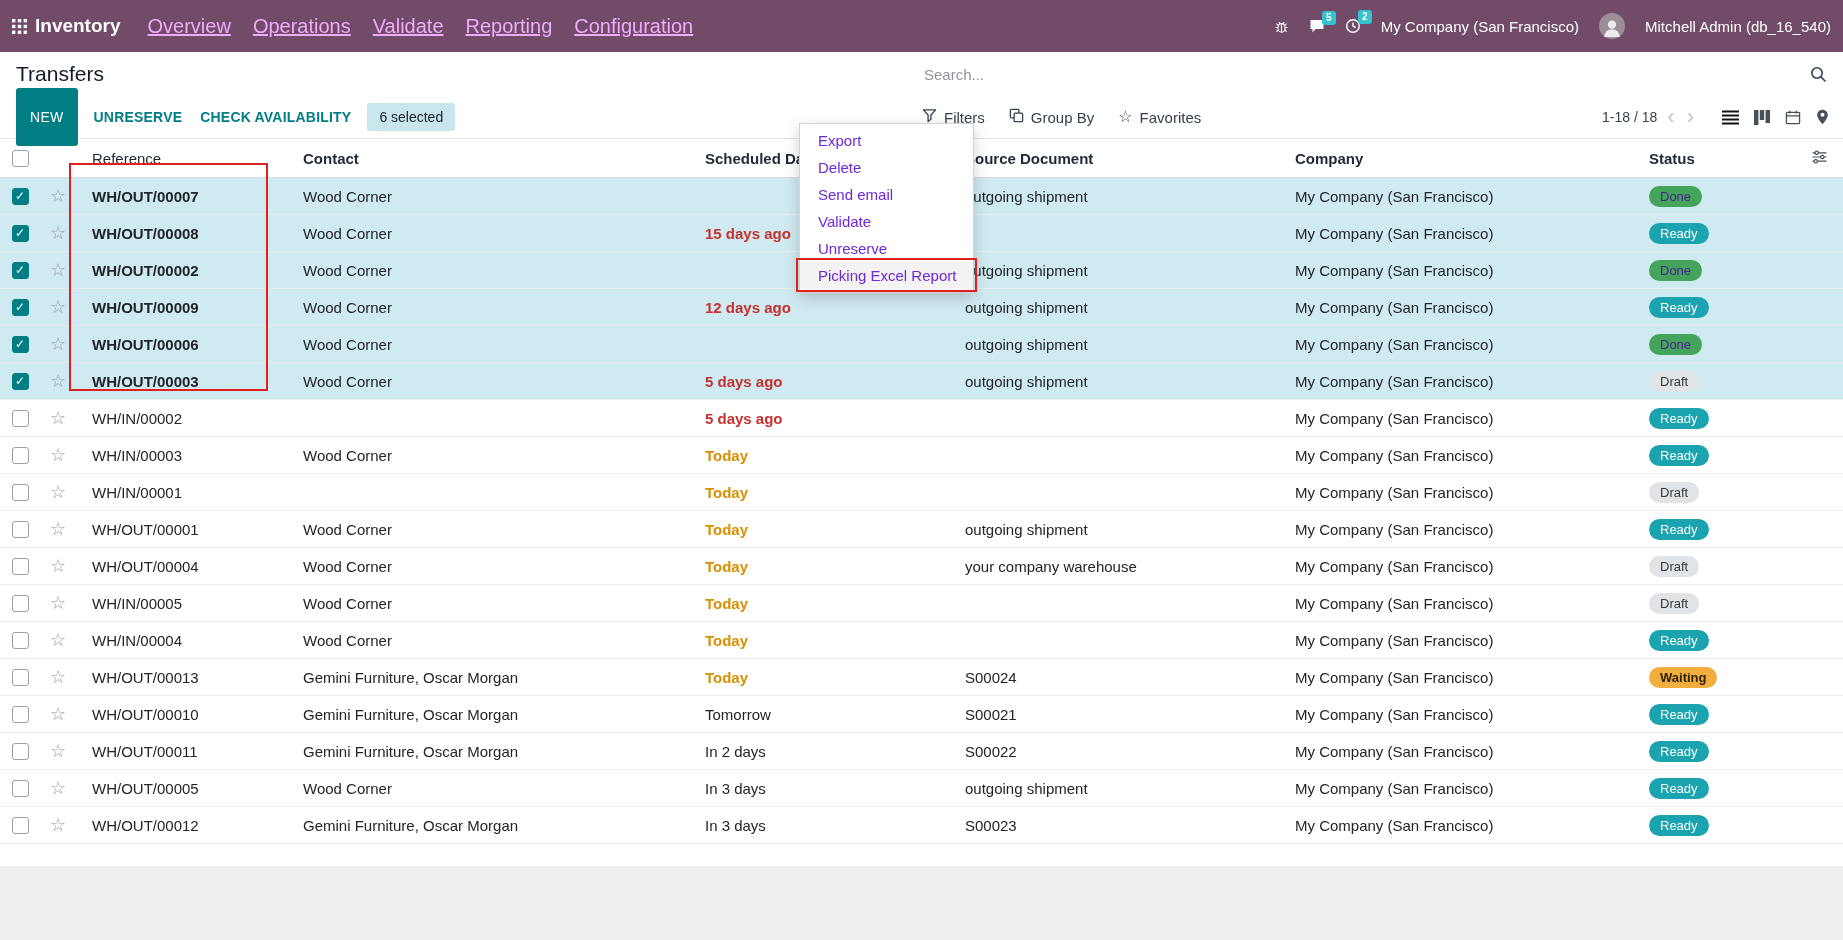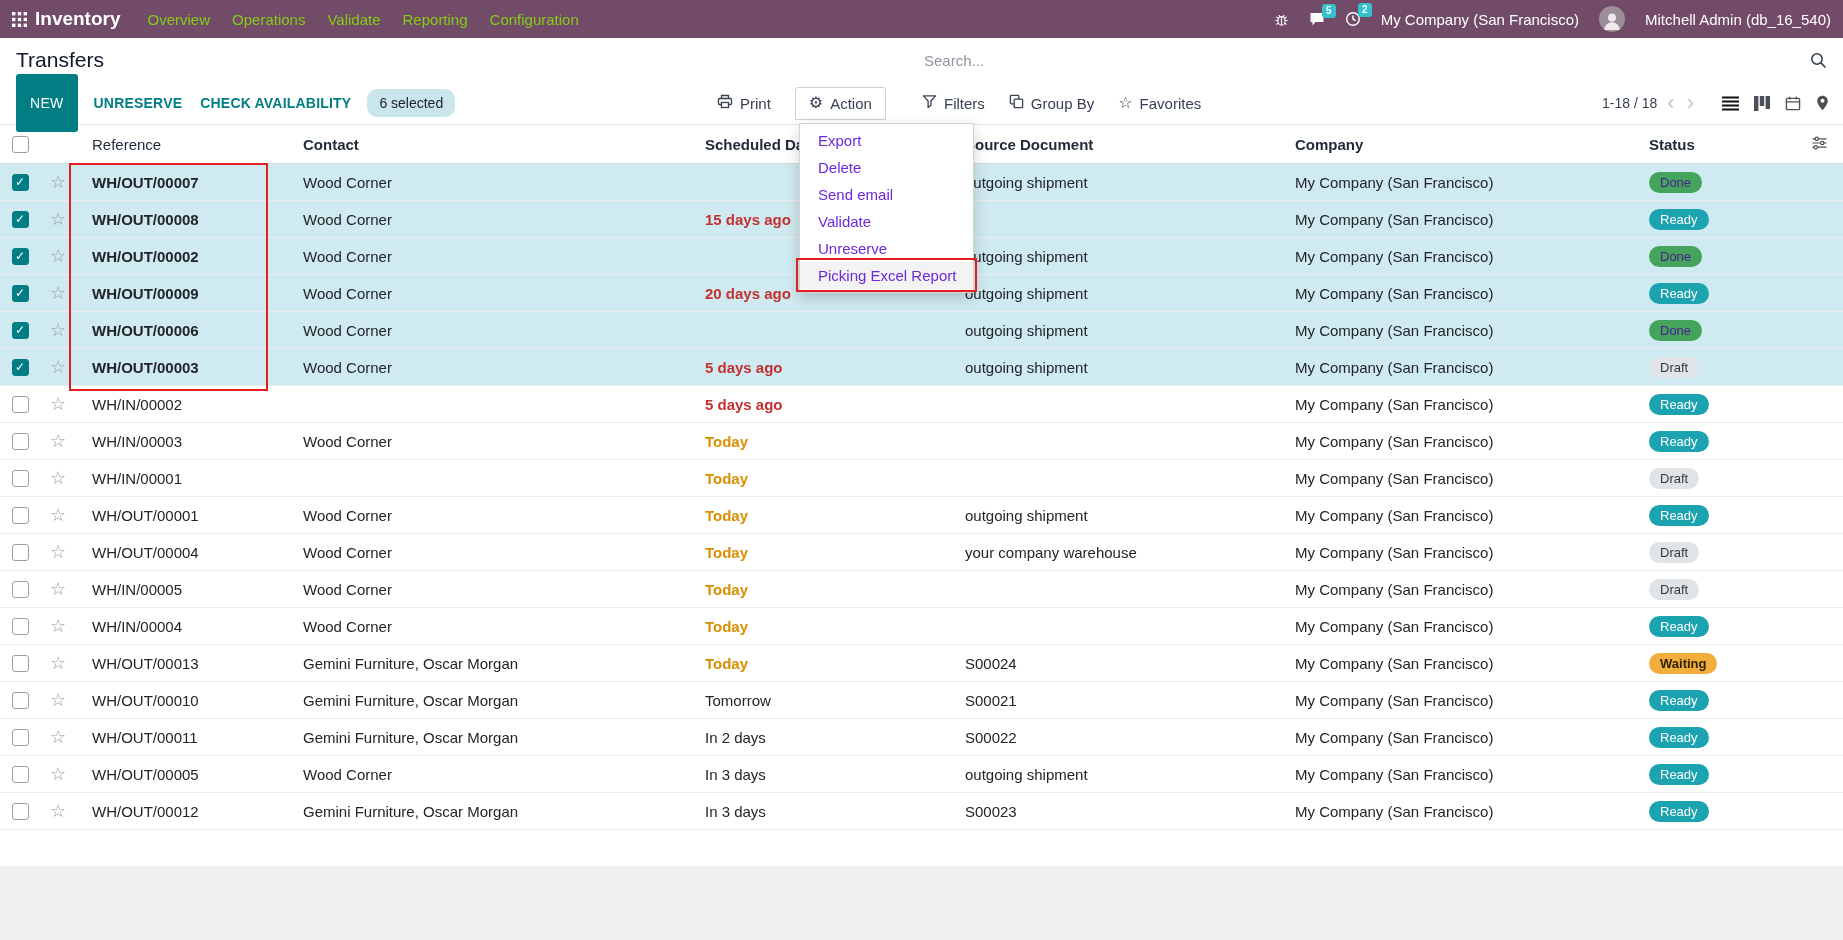--- a/index.html
+++ b/index.html
@@ -3,25 +3,25 @@
 <meta charset="utf-8">
 <style>
   * { box-sizing: border-box; }
   html,body { margin:0; padding:0; }
   body {
     width:1843px; height:940px; position:relative; overflow:hidden;
     font-family:"Liberation Sans", sans-serif; background:#fff; color:#212529;
   }
 
   
-  .navbar { height:38px; background:#714B67; display:flex; align-items:center; padding:0 12px; }
+  .navbar { height:52px; background:#714B67; display:flex; align-items:center; padding:0 12px; }
   .apps-btn { display:flex; align-items:center; margin-right:8px; cursor:pointer; }
   .brand { color:#fff; font-weight:700; font-size:19px; margin-right:16px; cursor:pointer; }
   .nav-menu { display:flex; align-items:center; }
-  .nav-item { color:#84cc16; font-size:15px; padding:10px 11px; cursor:pointer; white-space:nowrap; }
+  .nav-item { color:#f0abfc; font-size:20px; padding:10px 11px; cursor:pointer; white-space:nowrap;text-decoration:underline; }
   .nav-right { margin-left:auto; display:flex; align-items:center; gap:20px; color:#fff; }
   .nav-ico { position:relative; display:flex; align-items:center; cursor:pointer; }
   .nbadge { position:absolute; top:-8px; right:-11px; background:#35c2ce; color:#fff; font-size:10px;
             font-weight:700; padding:1px 4px; border-radius:3px; line-height:12px; }
   .nav-company, .nav-user { font-size:15px; cursor:pointer; white-space:nowrap; }
   .avatar { width:26px; height:26px; border-radius:50%; background:#9c8e97; display:flex; align-items:flex-end;
             justify-content:center; overflow:hidden; cursor:pointer; }
 
   
   .cp-top { height:44px; display:flex; align-items:center; padding:0 16px; background:#fff; }
@@ -37,21 +37,21 @@
   .grp { position:absolute; top:0; height:100%; display:flex; align-items:center; }
   .grp-left { left:16px; gap:14px; }
   .grp-mid { left:715px; gap:22px; }
   .grp-filters { left:920px; gap:20px; }
   .grp-pager { right:14px; gap:8px; font-size:14px; color:#374151; }
 
   .btn-primary { background:#017e84; color:#fff; border:none; border-radius:3px; padding:21px 14px;
                  font-family:inherit; font-size:14px; font-weight:500; letter-spacing:.3px; cursor:pointer; }
   .btn-link { background:none; border:none; color:#017e84; font-family:inherit; font-size:14px;
               font-weight:700; letter-spacing:.2px; padding:6px 2px; cursor:pointer; }
-  .sel-badge { background:#c9e6ec; color:#212529; font-size:14px; padding:6px 12px; border-radius:10px; }
+  .sel-badge { background:#c9e6ec; color:#212529; font-size:14px; padding:6px 12px; border-radius:3px; }
   .btn-plain { background:none; border:none; display:flex; align-items:center; gap:7px; font-family:inherit;
                font-size:15px; color:#374151; padding:6px 2px; cursor:pointer; }
   .btn-action { background:#fff; border:1px solid #d0d0d0; border-radius:3px 3px 0 0; display:flex;
                 align-items:center; gap:7px; font-family:inherit; font-size:15px; color:#374151;
                 padding:7px 13px; cursor:pointer; }
   .gear-glyph { font-size:16px; line-height:1; }
   .star-glyph { font-size:16px; line-height:1; color:#374151; }
   .chev { font-size:22px; color:#c2c6cb; line-height:1; padding:0 2px; cursor:pointer; }
   .view-icons { display:flex; align-items:center; gap:15px; margin-left:18px; }
   .vicon { display:flex; cursor:pointer; }
@@ -169,36 +169,20 @@
 </div>
 
 <div class="cp-bottom">
   <div class="grp grp-left">
     <button class="btn-primary">NEW</button>
     <button class="btn-link">UNRESERVE</button>
     <button class="btn-link">CHECK AVAILABILITY</button>
     <span class="sel-badge">6 selected</span>
   </div>
 
-  <div class="grp grp-mid">
-    <button class="btn-plain">
-      <span>
-        <svg width="16" height="15" viewBox="0 0 16 15" fill="none" stroke="#374151" stroke-width="1.3">
-          <path d="M4.5 4.5 V1.5 h7 v3"></path>
-          <rect x="1.5" y="4.5" width="13" height="6" rx="1"></rect>
-          <rect x="4.5" y="8.5" width="7" height="5" fill="#fff"></rect>
-        </svg>
-      </span>
-      <span>Print</span>
-    </button>
-    <button class="btn-action">
-      <span class="gear-glyph">⚙</span>
-      <span>Action</span>
-    </button>
-  </div>
 
   <div class="grp grp-filters">
     <button class="btn-plain">
       <span>
         <svg width="15" height="15" viewBox="0 0 16 16" fill="none" stroke="#374151" stroke-width="1.4" stroke-linejoin="round">
           <path d="M1.5 2 h13 l-5 5.5 v4.6 l-3 2.3 V7.5 z"></path>
         </svg>
       </span>
       <span>Filters</span>
     </button>
@@ -331,21 +315,21 @@
 
   <div class="trow selected">
     <div class="cell c-check">
           <span class="cb checked">✓</span>
         </div>
     <div class="cell c-star">
           <span class="star">☆</span>
         </div>
     <div class="cell c-ref">WH/OUT/00009</div>
     <div class="cell c-contact">Wood Corner</div>
-    <div class="cell c-sched sched-danger">20 days ago</div>
+    <div class="cell c-sched sched-danger">12 days ago</div>
     <div class="cell c-source">outgoing shipment</div>
     <div class="cell c-company">My Company (San Francisco)</div>
     <div class="cell c-status"><span class="badge st-ready">Ready</span></div>
     <div class="cell"></div>
   </div>
 
   <div class="trow selected">
     <div class="cell c-check">
           <span class="cb checked">✓</span>
         </div>

